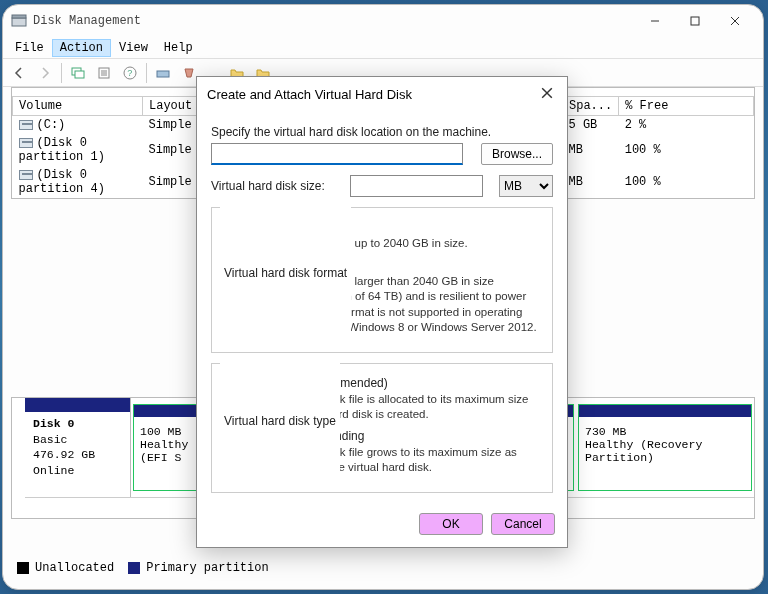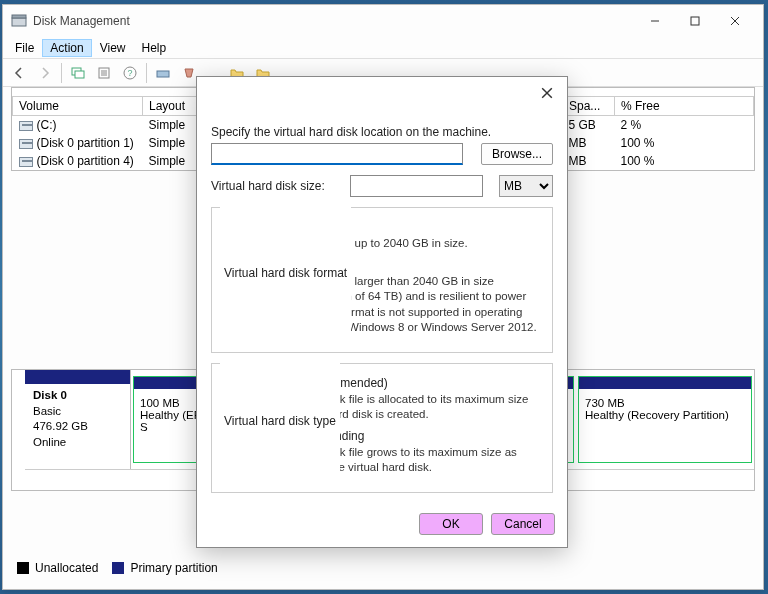--- a/index.html
+++ b/index.html
@@ -1,17 +1,17 @@
 <!DOCTYPE html>
 <html><head>
 <meta charset="utf-8">
 <style>
   * { box-sizing: border-box; margin: 0; padding: 0; }
   body { font-family: "Segoe UI", Tahoma, sans-serif; font-size: 12px; background: linear-gradient(180deg, #2a5f8f 0%, #3a7fb0 50%, #2a5f8f 100%); width: 768px; height: 594px; overflow: hidden; position: relative; }
-  .window { position: absolute; left: 2px; top: 4px; width: 762px; height: 586px; background: #fdfdfd; border: 1px solid #bbb; border-radius: 0; overflow: hidden; box-shadow: 0 2px 8px rgba(0,0,0,0.15); }
+  .window { position: absolute; left: 2px; top: 4px; width: 762px; height: 586px; background: #fdfdfd; border: 1px solid #bbb; border-radius: 16px; overflow: hidden; box-shadow: 0 2px 8px rgba(0,0,0,0.15); font-family: Liberation Mono, monospace; }
   .titlebar { height: 32px; display: flex; align-items: center; padding: 0 8px; }
   .titlebar .icon { width: 16px; height: 16px; margin-right: 6px; }
   .titlebar .title { flex: 1; color: #444; }
   .win-btns { display: flex; }
   .win-btn { width: 40px; height: 28px; display: flex; align-items: center; justify-content: center; color: #333; }
   .win-btn svg { width: 10px; height: 10px; }
   .menubar { height: 22px; display: flex; align-items: center; padding: 0 4px; border-bottom: 1px solid #e0e0e0; }
   .menu-item { padding: 2px 8px; }
   .menu-item.active { background: #cde8ff; border: 1px solid #99d1ff; padding: 1px 7px; }
   .toolbar { height: 28px; display: flex; align-items: center; padding: 2px 4px; border-bottom: 1px solid #ddd; gap: 2px; }
@@ -216,20 +216,21 @@
       <span class="sw" style="background:#000"></span>
       <span>Unallocated</span>
       <span class="sw" style="background:#1a237e; margin-left:8px"></span>
       <span>Primary partition</span>
     </div>
   </div>
 </div>
 
 <div class="dialog">
   <div class="dlg-title">
+    <span>Create and Attach Virtual Hard Disk</span>
     <span class="dlg-close"><svg width="12" height="12" viewBox="0 0 10 10">
           <line x1="1" y1="1" x2="9" y2="9" stroke="#333" stroke-width="1.2"></line>
           <line x1="9" y1="1" x2="1" y2="9" stroke="#333" stroke-width="1.2"></line>
         </svg></span>
   </div>
   <div class="dlg-body">
     <div class="lbl">Specify the virtual hard disk location on the machine.</div>
     <div class="row">
       <input type="text" class="loc" value="" style="">
       <button class="btn">Browse...</button>

